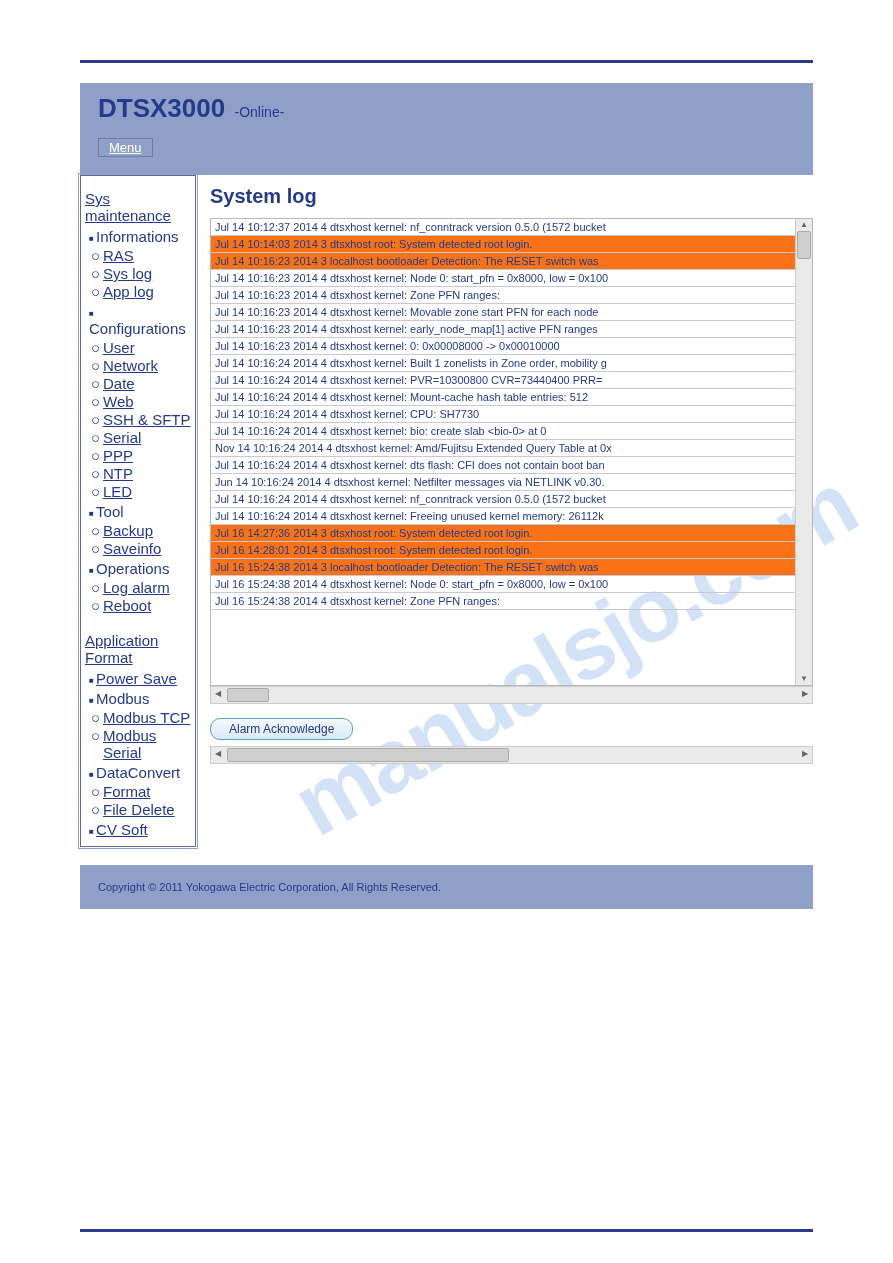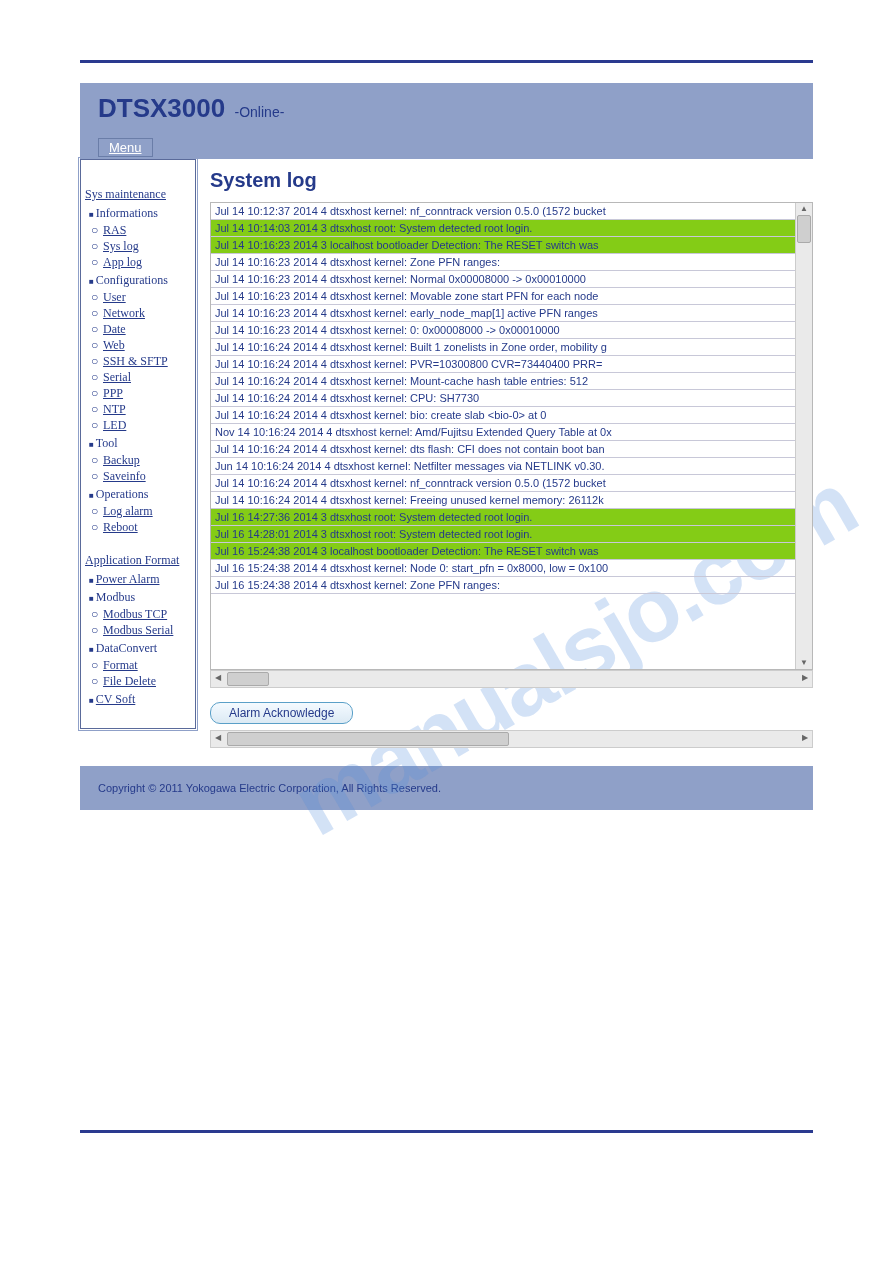--- a/index.html
+++ b/index.html
@@ -18,21 +18,21 @@
     border: none;
     border-top: 3px solid #2a3a8f;
     margin: 0 0 20px 0;
   }
   .hr-bottom { margin: 60px 0 0 0; }
   .app-frame {
     border: 0;
   }
   .header {
     background: #8fa0c8;
-    padding: 10px 18px 0 18px;
+    padding: 10px 18px 16px 18px;
     position: relative;
   }
   .header-title {
     color: #253a8a;
     font-weight: bold;
     font-size: 26px;
     display: inline-block;
   }
   .header-status {
     color: #253a8a;
@@ -55,24 +55,23 @@
     display: flex;
     align-items: flex-start;
   }
   .sidebar {
     width: 106px;
     flex: 0 0 106px;
     border: 1px solid #5a6a9a;
     outline: 1px solid #8fa0c8;
     outline-offset: 1px;
     background: #fff;
-    padding: 19px 4px;
-    font-size: 12px;
-    color: #253a8a;
-    font-family: Liberation Serif, serif;
+    padding: 6px 4px;
+    font-size: 15px;
+    color: #253a8a;
   }
   .sidebar .section-title {
     text-decoration: underline;
     color: #253a8a;
     margin: 8px 0 4px 0;
     display: block;
   }
   .sidebar ul {
     list-style: none;
     padding: 0;
@@ -120,21 +119,21 @@
     font-size: 11px;
   }
   .log-row {
     border-bottom: 1px solid #c8c8d8;
     padding: 2px 4px;
     color: #253a8a;
     white-space: nowrap;
     overflow: hidden;
   }
   .log-row.hl {
-    background: #84cc16;
+    background: #f97316;
   }
   .vscroll {
     position: absolute;
     right: 0; top: 0; bottom: 0;
     width: 16px;
     background: #eaeaea;
     border-left: 1px solid #ccc;
   }
   .vscroll .thumb {
     position: absolute;
@@ -253,41 +252,41 @@
             <li class="item">LED</li>
             <li class="cat">Tool</li>
             <li class="item">Backup</li>
             <li class="item">Saveinfo</li>
             <li class="cat">Operations</li>
             <li class="item">Log alarm</li>
             <li class="item">Reboot</li>
           </ul>
         <span class="section-title" style="margin-top:18px;">Application Format</span>
         <ul id="sb-g2">
-            <li class="cat"><span style="text-decoration: underline;">Power Alarm</span></li>
+            <li class="cat"><span style="text-decoration: underline;">Power Save</span></li>
             <li class="cat">Modbus</li>
             <li class="item">Modbus TCP</li>
             <li class="item">Modbus Serial</li>
             <li class="cat">DataConvert</li>
             <li class="item">Format</li>
             <li class="item">File Delete</li>
             <li class="cat"><span style="text-decoration: underline;">CV Soft</span></li>
           </ul>
       </div>
 
       <div class="main">
         <h2>System log</h2>
 
         <div class="log-box">
           <div id="log-rows">
               <div class="log-row">Jul 14 10:12:37 2014 4 dtsxhost kernel: nf_conntrack version 0.5.0 (1572 bucket</div>
               <div class="log-row hl">Jul 14 10:14:03 2014 3 dtsxhost root: System detected root login.</div>
               <div class="log-row hl">Jul 14 10:16:23 2014 3 localhost bootloader Detection: The RESET switch was</div>
+              <div class="log-row">Jul 14 10:16:23 2014 4 dtsxhost kernel: Node 0: start_pfn = 0x8000, low = 0x100</div>
               <div class="log-row">Jul 14 10:16:23 2014 4 dtsxhost kernel: Zone PFN ranges:</div>
-              <div class="log-row">Jul 14 10:16:23 2014 4 dtsxhost kernel: Normal 0x00008000 -&gt; 0x00010000</div>
               <div class="log-row">Jul 14 10:16:23 2014 4 dtsxhost kernel: Movable zone start PFN for each node</div>
               <div class="log-row">Jul 14 10:16:23 2014 4 dtsxhost kernel: early_node_map[1] active PFN ranges</div>
               <div class="log-row">Jul 14 10:16:23 2014 4 dtsxhost kernel: 0: 0x00008000 -&gt; 0x00010000</div>
               <div class="log-row">Jul 14 10:16:24 2014 4 dtsxhost kernel: Built 1 zonelists in Zone order, mobility g</div>
               <div class="log-row">Jul 14 10:16:24 2014 4 dtsxhost kernel: PVR=10300800 CVR=73440400 PRR=</div>
               <div class="log-row">Jul 14 10:16:24 2014 4 dtsxhost kernel: Mount-cache hash table entries: 512</div>
               <div class="log-row">Jul 14 10:16:24 2014 4 dtsxhost kernel: CPU: SH7730</div>
               <div class="log-row">Jul 14 10:16:24 2014 4 dtsxhost kernel: bio: create slab &lt;bio-0&gt; at 0</div>
               <div class="log-row">Nov 14 10:16:24 2014 4 dtsxhost kernel: Amd/Fujitsu Extended Query Table at 0x</div>
               <div class="log-row">Jul 14 10:16:24 2014 4 dtsxhost kernel: dts flash: CFI does not contain boot ban</div>

